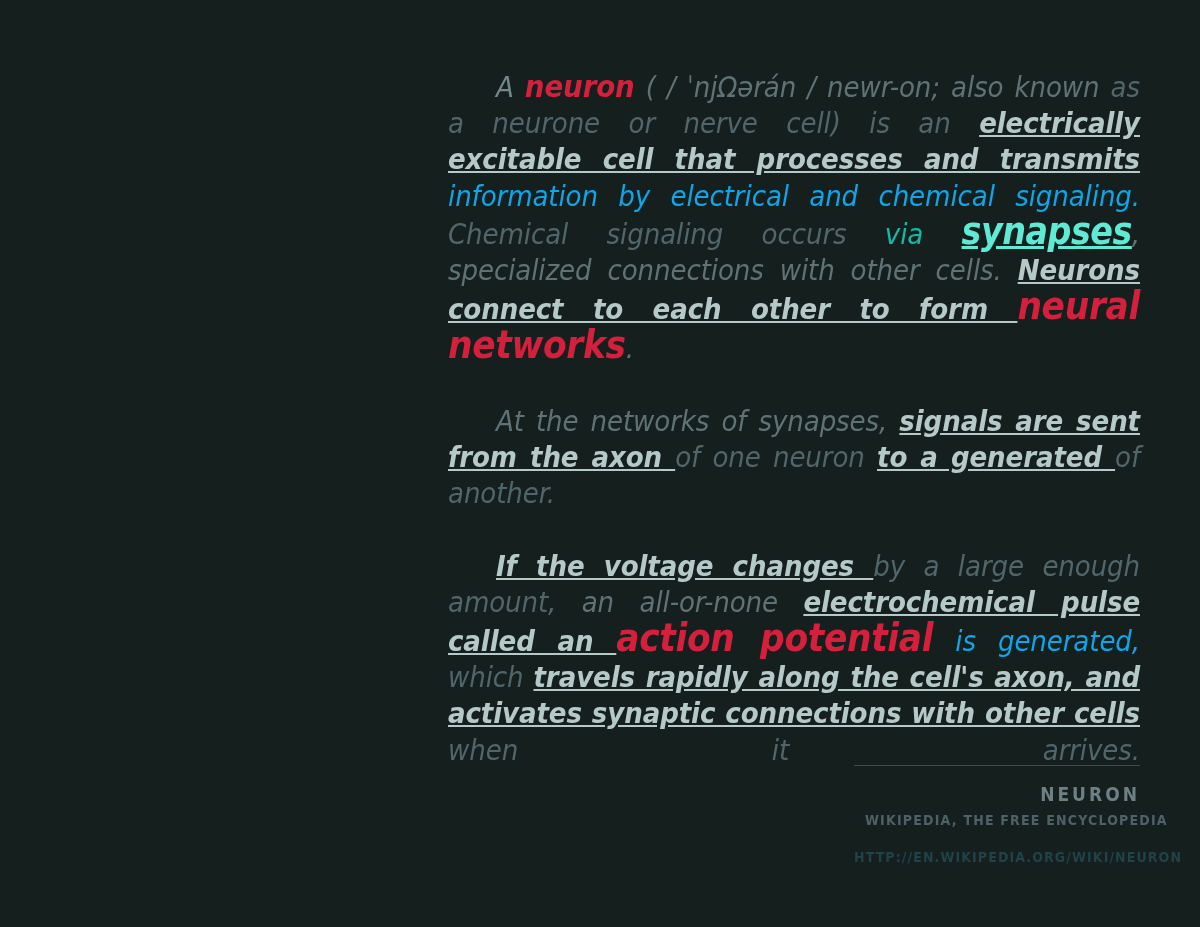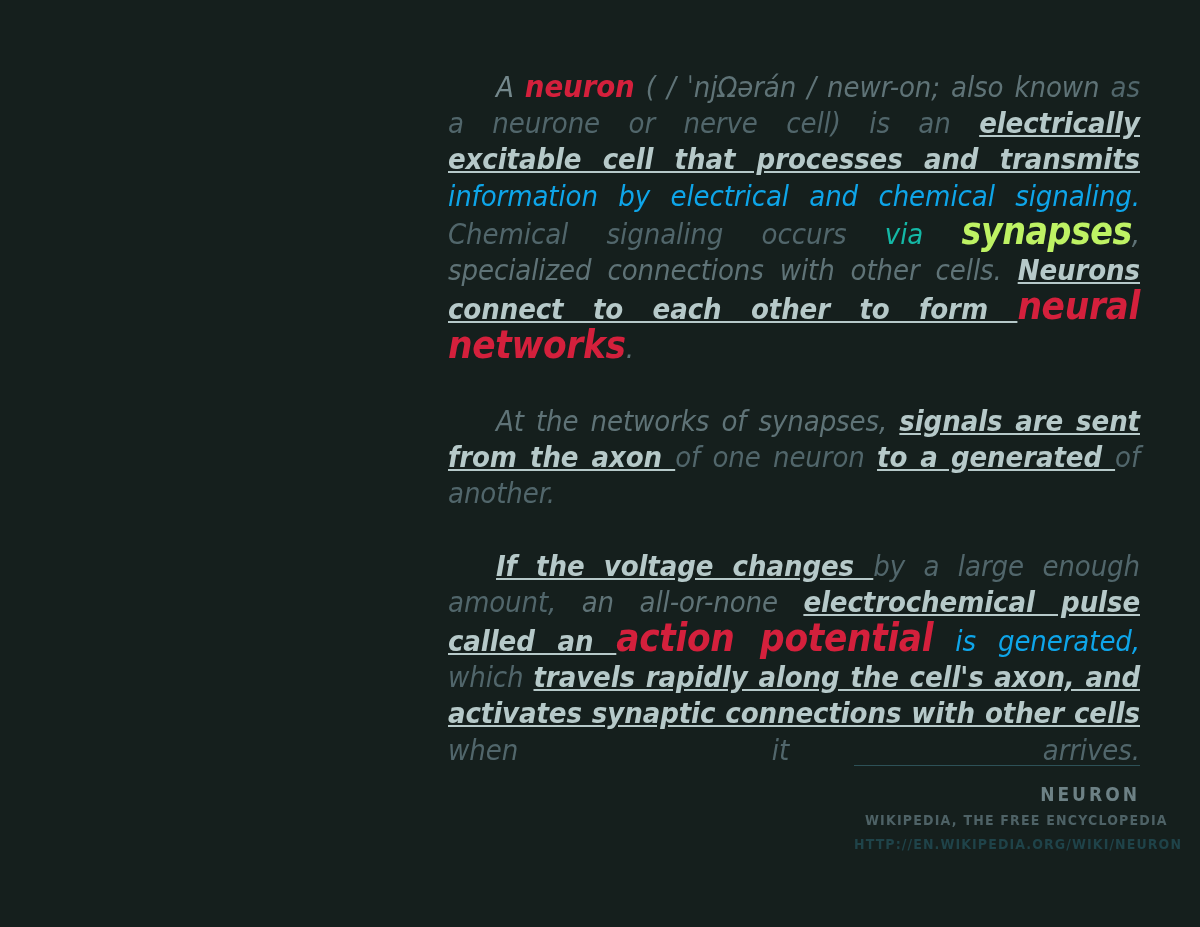--- a/index.html
+++ b/index.html
@@ -55,24 +55,25 @@
   .b2  { color: #c9dbd9; font-weight: bold; }
   .lt  { color: #14b8a6; }
 
   
   .hl-crimson {
     color: #d4203c;
     font-weight: bold;
     font-size: 1.06em;
   }
   .hl-pink {
-    color: #bef264;
+    color: #5eead4;
     font-weight: bold;
     font-size: 1.28em;
     letter-spacing: -0.5px;
+    text-decoration: underline;
   }
   .hl-crimson-lg {
     color: #d4203c;
     font-weight: bold;
     font-size: 1.32em;
     letter-spacing: -0.3px;
   }
 
   
   #attribution {
@@ -108,21 +109,21 @@
     font-weight: bold;
     letter-spacing: 1.2px;
     margin-top: 3px;
     margin-left: 11px;
   }
   #attr-url {
     font-size: 14px;
     color: #1f4349;
     font-weight: bold;
     letter-spacing: 1.1px;
-    margin-top: 5px;
+    margin-top: 18px;
     text-align: right;
   }
 </style>
 </head>
 <body>
 
 <div id="article">
   <p class="para">
     <span class="indent"></span><span><span class="d1">A </span><span class="hl-crimson">neuron</span><span class="d2"> ( / ˈnjΩərán / newr-on; also known </span><span class="d3">as a neurone or nerve cell) is an </span><span class="b1">electrically excitable cell that processes and transmits </span><span class="w">information by electrical and chemical signaling. </span><span class="d3">Chemical signaling occurs </span><span class="lt">via </span><span class="hl-pink">synapses</span><span class="d2">, </span><span class="d2">specialized connections with other cells. </span><span class="b1">Neurons connect to each other to form </span><span class="hl-crimson-lg">neural networks</span><span class="d2">.</span></span>
   </p>

